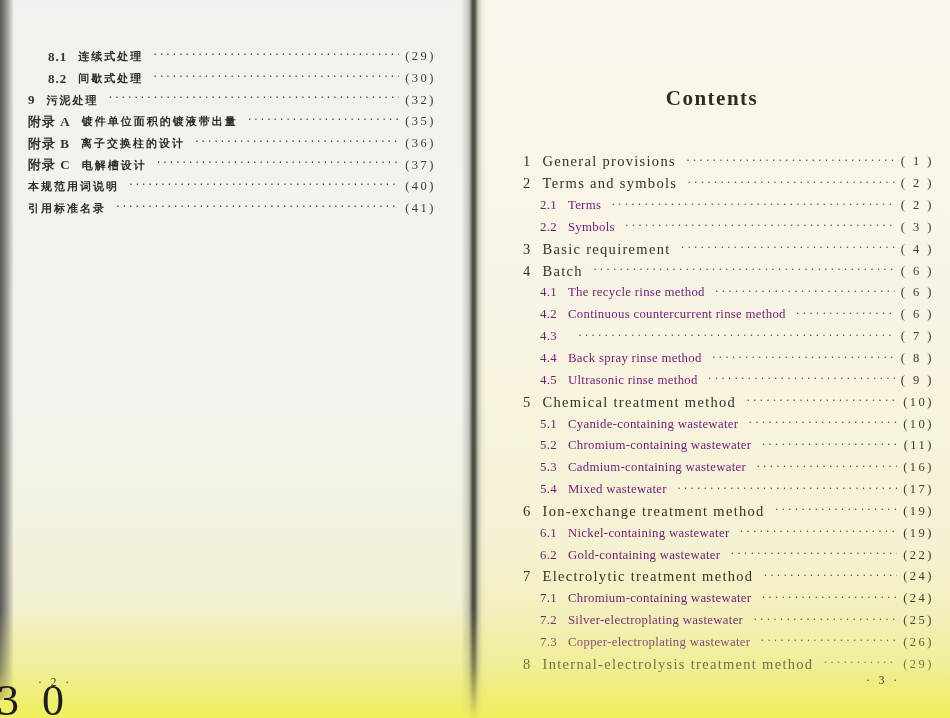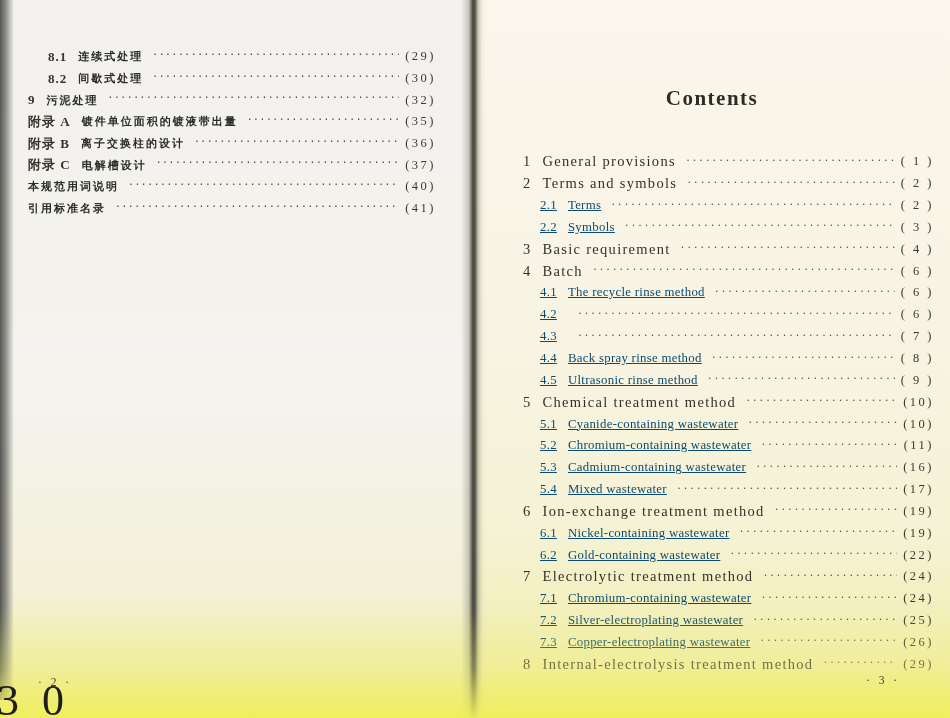--- a/index.html
+++ b/index.html
@@ -75,21 +75,21 @@
 
   
   .toc-left { font-family: "DejaVu Sans", sans-serif; }
   .toc-left .num { font-family: "Liberation Serif", serif; font-size: 13px; font-weight: 600; letter-spacing: 1px; }
   .toc-left .ttl { font-size: 11px; font-weight: 700; letter-spacing: 2px; color: #2c2c26; }
 
   
   .toc-right .toc-row.lvl1 .num,
   .toc-right .toc-row.lvl1 .ttl { font-size: 14.5px; letter-spacing: 1.3px; color: #32322b; }
   .toc-right .toc-row.lvl2 .num,
-  .toc-right .toc-row.lvl2 .ttl { font-size: 12.8px; letter-spacing: .3px; color: #0c4a6e; text-decoration: underline; }
+  .toc-right .toc-row.lvl2 .ttl { font-size: 12.8px; letter-spacing: .3px; color: #701a75; }
 
   
   .dots {
     flex: 1 1 auto; overflow: hidden; white-space: nowrap;
     margin: 0 6px 0 10px; color: #4b4b40;
     font-size: 12px; letter-spacing: 2.6px; line-height: 1;
     transform: translateY(-2px);
   }
   .dots::after {
     content: "\00B7\00B7\00B7\00B7\00B7\00B7\00B7\00B7\00B7\00B7\00B7\00B7\00B7\00B7\00B7\00B7\00B7\00B7\00B7\00B7\00B7\00B7\00B7\00B7\00B7\00B7\00B7\00B7\00B7\00B7\00B7\00B7\00B7\00B7\00B7\00B7\00B7\00B7\00B7\00B7\00B7\00B7\00B7\00B7\00B7\00B7\00B7\00B7\00B7\00B7\00B7\00B7\00B7\00B7\00B7\00B7\00B7\00B7\00B7\00B7\00B7\00B7\00B7\00B7\00B7\00B7\00B7\00B7\00B7\00B7\00B7\00B7\00B7\00B7\00B7\00B7\00B7\00B7\00B7\00B7";
@@ -223,20 +223,21 @@
         <span class="pg">( 6 )</span>
       </div>
       <div class="toc-row lvl2">
         <span class="num">4.1</span>
         <span class="ttl">The recycle rinse method</span>
         <span class="dots"></span>
         <span class="pg">( 6 )</span>
       </div>
       <div class="toc-row lvl2">
         <span class="num">4.2</span>
+        <span class="ttl">Continuous countercurrent rinse method</span>
         <span class="dots"></span>
         <span class="pg">( 6 )</span>
       </div>
       <div class="toc-row lvl2">
         <span class="num">4.3</span>
         <span class="dots"></span>
         <span class="pg">( 7 )</span>
       </div>
       <div class="toc-row lvl2">
         <span class="num">4.4</span>

